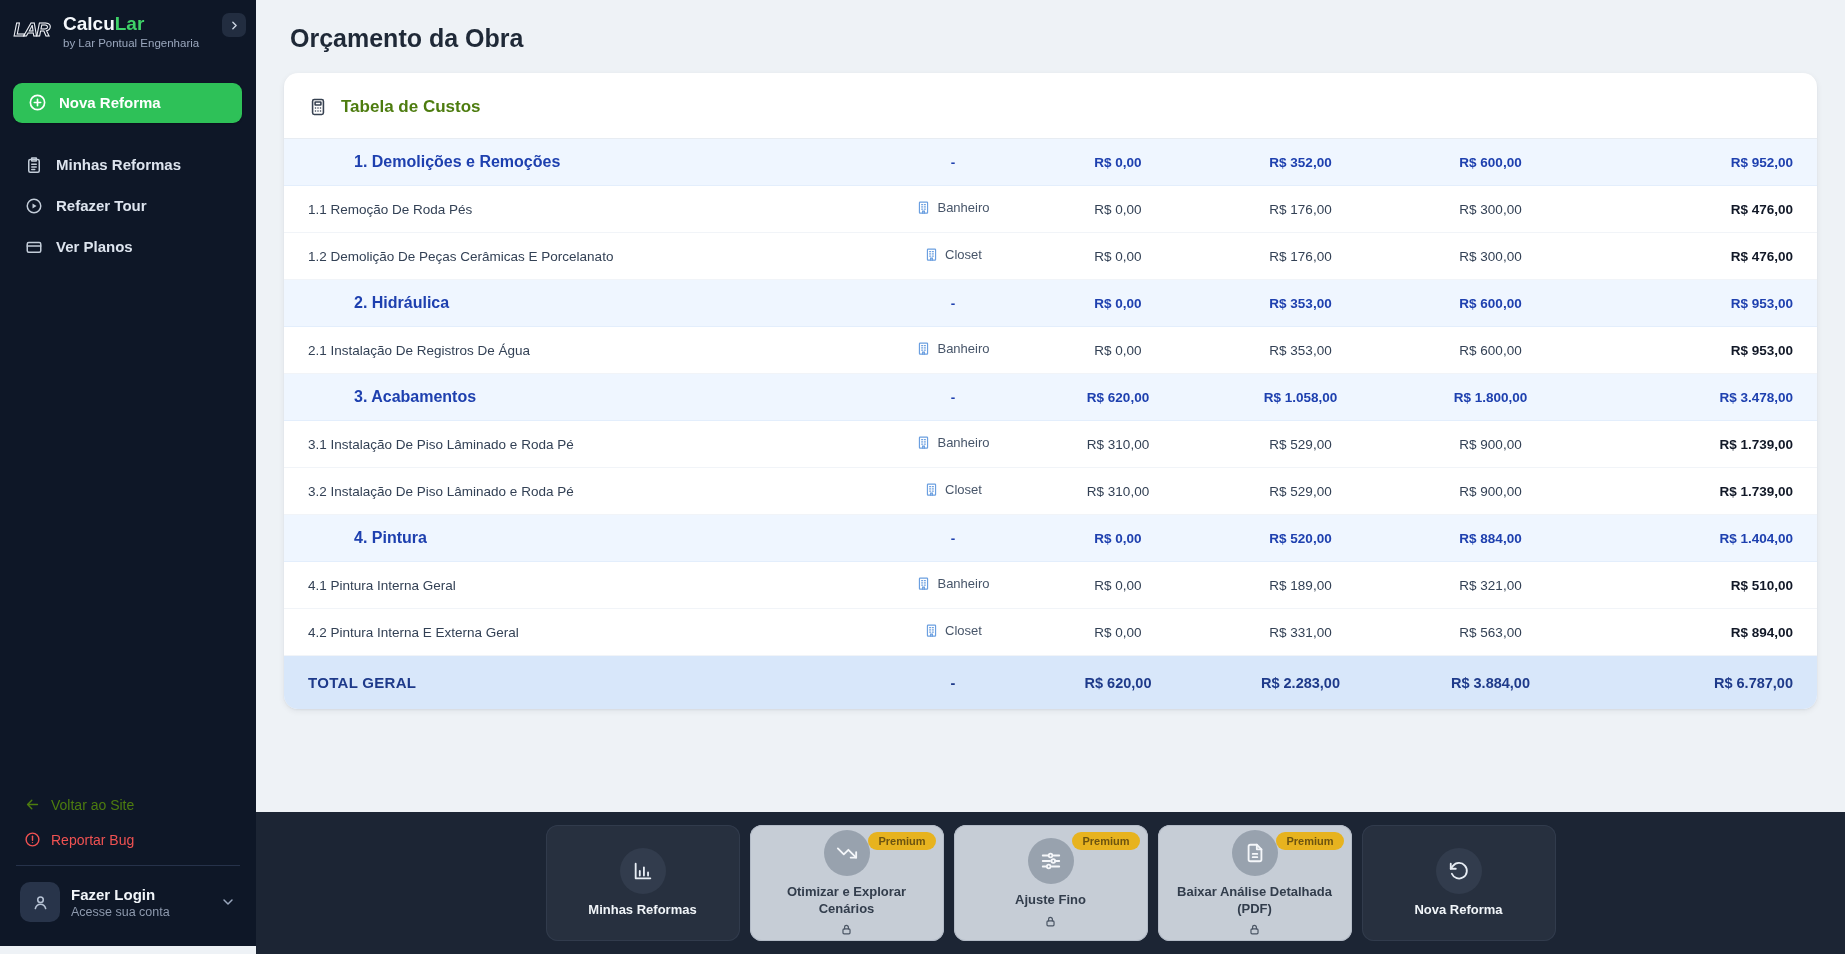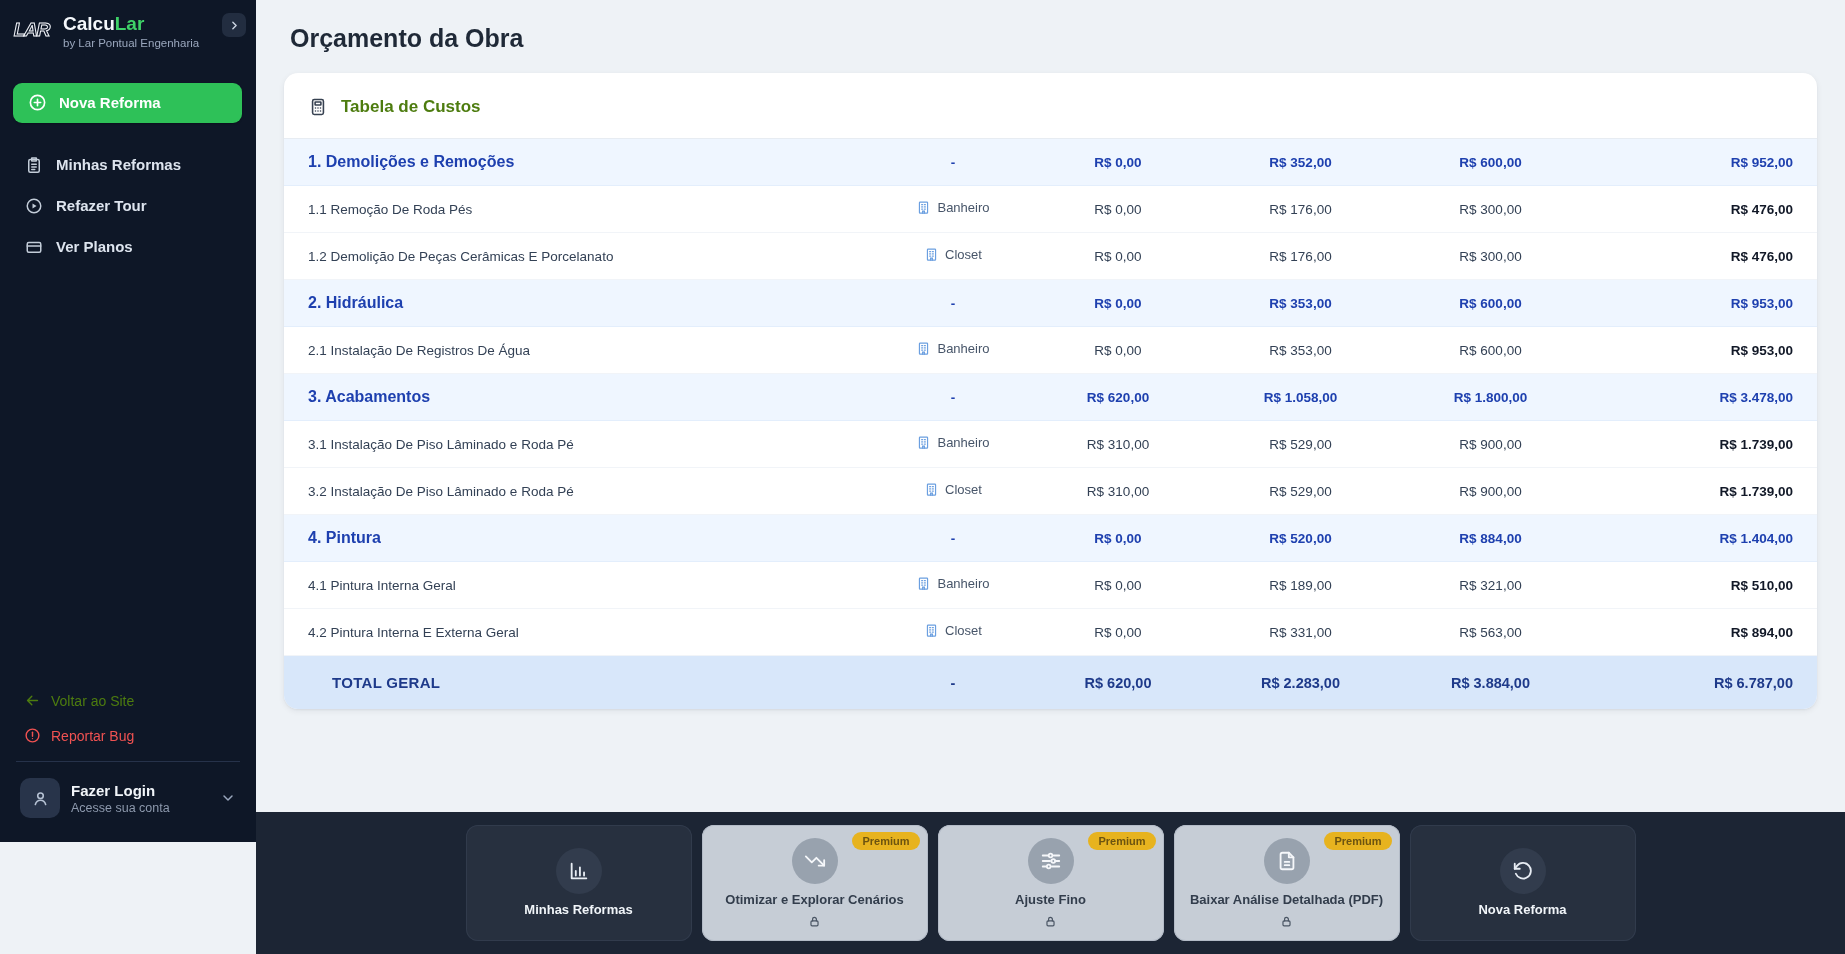--- a/index.html
+++ b/index.html
@@ -5,21 +5,21 @@
   * { box-sizing: border-box; margin: 0; padding: 0; }
   html, body { width: 1845px; height: 954px; overflow: hidden; }
   body {
     font-family: "Liberation Sans", sans-serif;
     display: flex;
     background: #eef2f6;
   }
 
   
   .sidebar {
-    width: 256px; min-width: 256px; height: 842px;
+    width: 256px; min-width: 256px; height: 946px;
     background: #0e1727; color: #e5eaf2;
     display: flex; flex-direction: column;
     position: relative;
   }
   .logo-row { display: flex; align-items: flex-start; gap: 10px; padding: 13px 14px 8px 13px; }
   .logo-mark { width: 40px; height: 30px; flex: none; margin-top: 2px; }
   .logo-title { font-size: 19px; font-weight: bold; color: #f5f8fc; line-height: 1.15; }
   .logo-title .accent { color: #3fd268; }
   .logo-sub { font-size: 11.5px; color: #9aa7bd; margin-top: 2px; }
   .collapse-btn {
@@ -83,34 +83,34 @@
     min-height: 31px; border-bottom: 1px solid #e7ecf2;
     color: #8a95a6; font-size: 11px; font-weight: 600; letter-spacing: .6px;
   }
   .c-amb, .c-num { text-align: center; }
   .c-total { text-align: right; }
 
   .trow { min-height: 47px; font-size: 13.5px; }
   .trow.item { background: #ffffff; border-bottom: 1px solid #f1f4f8; color: #334155; }
   .trow.item .cell-total { font-weight: bold; color: #111827; }
   .trow.category { background: #eff6ff; border-bottom: 1px solid #e3eefc; color: #1e40af; font-weight: bold; }
-  .trow.category .cell-desc { font-size: 16px; }
+  .trow.category .cell-desc { font-size: 16px; margin-left: 46px; }
   .trow.grand { background: #d8e7fa; color: #1e3a8a; font-weight: bold; min-height: 53px; font-size: 14.5px; }
-  .trow.grand .cell-desc { font-size: 15px; letter-spacing: .3px; margin-left: 24px; }
+  .trow.grand .cell-desc { font-size: 15px; letter-spacing: .3px; }
   .amb-chip { display: inline-flex; align-items: flex-start; justify-content: center; gap: 6px; color: #475569; font-size: 13px; }
   .amb-chip .b-icon { color: #6b9fe0; display: flex; }
   .dash { display: inline-block; }
 
   
   .bottom-bar {
     height: 142px; background: #1c2534;
     display: flex; align-items: center; justify-content: center; gap: 10px;
   }
   .action-card {
-    width: 226px; height: 116px; border-radius: 12px; border: none; cursor: pointer;
+    width: 194px; height: 116px; border-radius: 12px; border: none; cursor: pointer;
     position: relative; font-family: inherit;
     display: flex; flex-direction: column; align-items: center; justify-content: center; gap: 8px;
   }
   .action-card.dark { background: #27303f; color: #f1f5f9; box-shadow: inset 0 0 0 1px #313b4c; }
   .action-card.light { background: #c6cdd6; color: #323d4c; box-shadow: inset 0 0 0 1px #b3bbc7; }
   .action-icon-circle { width: 46px; height: 46px; border-radius: 50%; display: flex; align-items: center; justify-content: center; }
   .action-card.dark .action-icon-circle { background: #323c4d; color: #e8edf4; }
   .action-card.light .action-icon-circle { background: #98a2ae; color: #f5f7fa; }
   .action-label { font-size: 13px; font-weight: bold; line-height: 1.3; text-align: center; padding: 0 12px; }
   .premium-badge {

